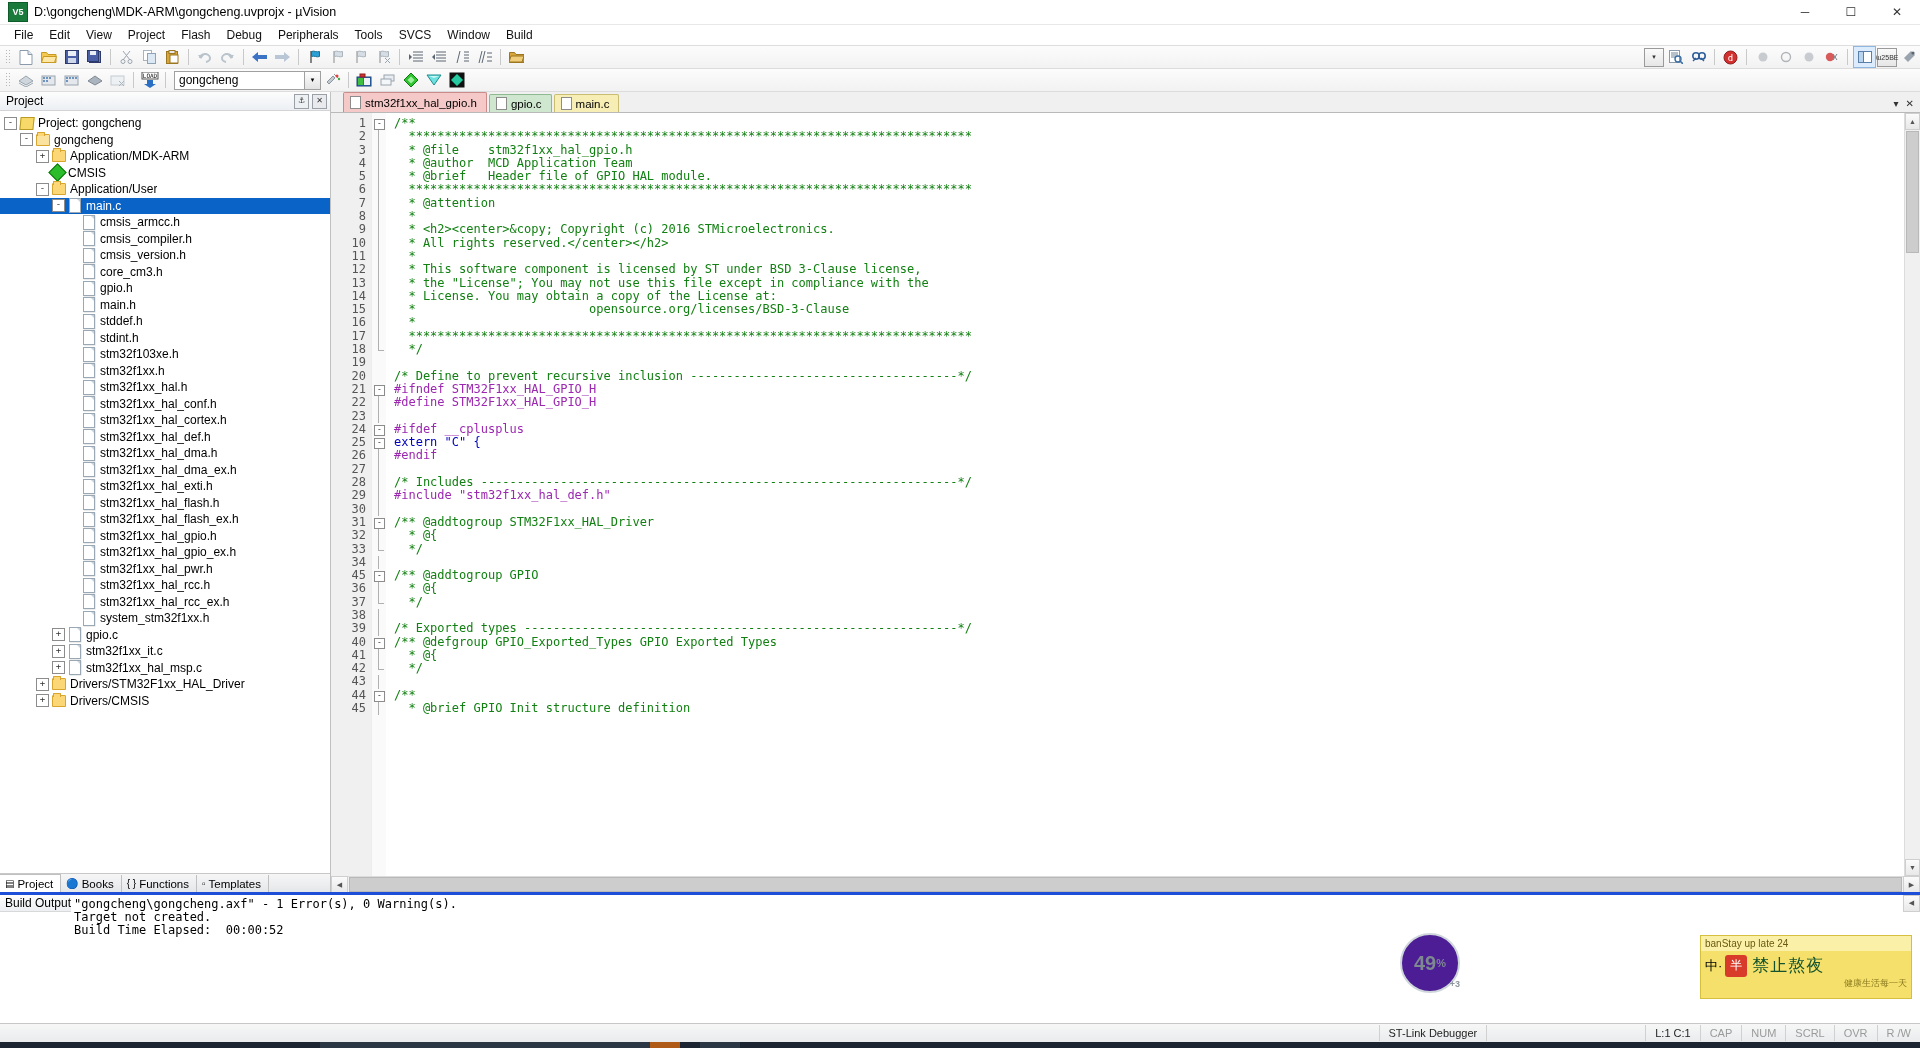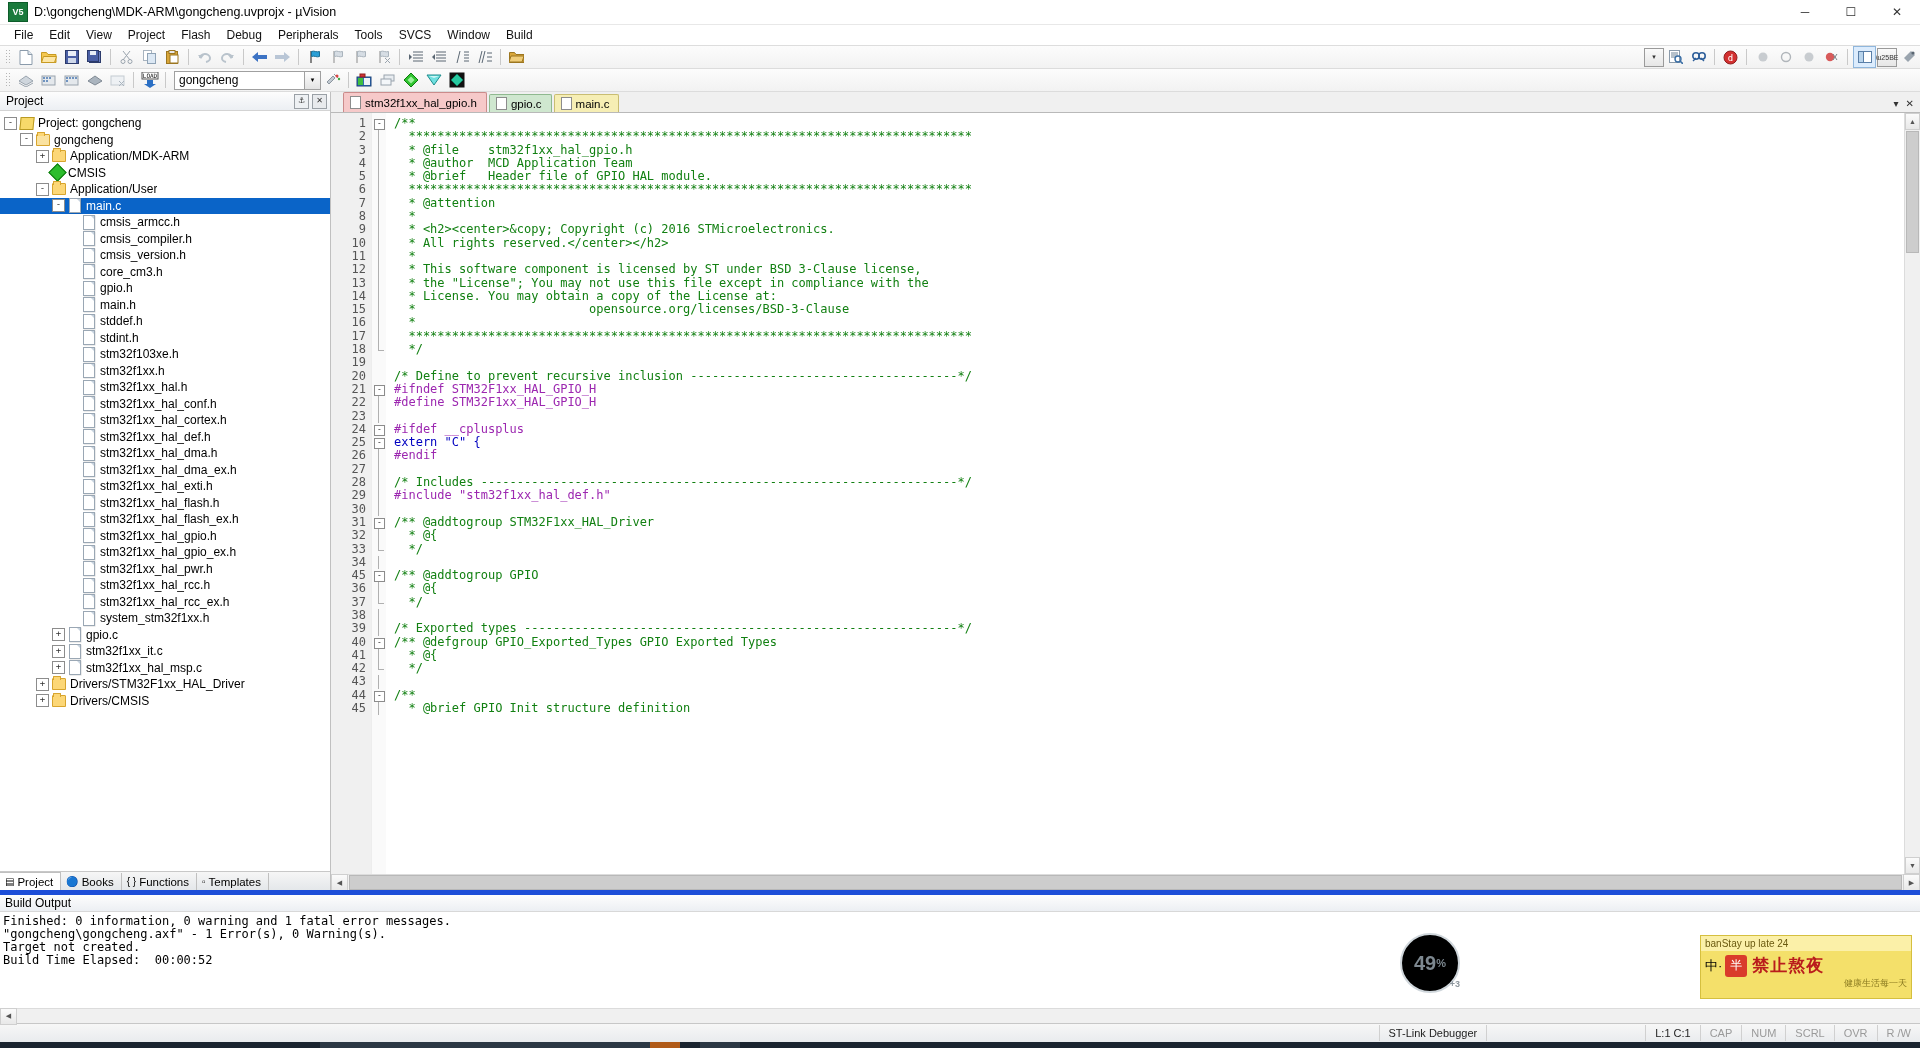--- a/index.html
+++ b/index.html
@@ -90,34 +90,34 @@
 
   .vscroll{width:15px;flex:0 0 auto;background:#f0f0f0;border-left:1px solid #dcdcdc;display:flex;flex-direction:column;}
   .sbtn{height:15px;background:linear-gradient(#fbfbfb,#e8e8e8);border:1px solid #cfcfcf;display:flex;align-items:center;justify-content:center;font-size:7px;color:#555;}
   .sthumb{height:120px;background:#cdcdcd;border:1px solid #b8b8b8;margin:1px;}
   .strack{flex:1 1 auto;}
   .hscroll{height:15px;background:#f0f0f0;border-top:1px solid #dcdcdc;display:flex;align-items:center;flex:0 0 auto;}
   .hbtn{width:15px;height:15px;background:linear-gradient(#fbfbfb,#e8e8e8);border:1px solid #cfcfcf;display:flex;align-items:center;justify-content:center;font-size:7px;color:#555;}
   .hthumb{flex:1 1 auto;height:13px;background:#cdcdcd;border:1px solid #b8b8b8;margin:0 1px;}
 
   
-  .buildpanel{flex:0 0 auto;height:128px;background:#fff;border-top:5px solid #1d4ed8;display:flex;flex-direction:column;position:relative;}
+  .buildpanel{flex:0 0 auto;height:128px;background:#fff;border-top:3px solid #1d4ed8;display:flex;position:relative;}
   .buildhdr{height:16px;background:linear-gradient(#fdfdfd,#eceff3);display:flex;align-items:center;padding-left:5px;font-size:12px;border-bottom:1px solid #d8d8d8;}
   .buildbody{flex:1 1 auto;position:relative;overflow:hidden;background:#fff;font-family:"DejaVu Sans Mono","Liberation Mono",monospace;font-size:12px;line-height:13px;padding:3px 0 0 3px;white-space:pre;}
   .buildbody div{height:13px;}
   .buildscroll{height:14px;background:#f0f0f0;border-top:1px solid #dcdcdc;display:flex;align-items:center;}
 
   
-  .badge-circle{position:absolute;right:460px;bottom:30px;width:56px;height:56px;border-radius:50%;background:#000000;border:2px solid #cfd6db;display:flex;align-items:center;justify-content:center;color:#7d8890;font-size:20px;font-weight:bold;}
+  .badge-circle{position:absolute;right:460px;bottom:30px;width:56px;height:56px;border-radius:50%;background:#4c1d95;border:2px solid #cfd6db;display:flex;align-items:center;justify-content:center;color:#7d8890;font-size:20px;font-weight:bold;}
   .badge-circle .plus{position:absolute;right:-2px;bottom:2px;font-size:9px;color:#8d969d;}
   .advert{position:absolute;right:8px;bottom:24px;width:210px;height:62px;background:#f4e06a;border:1px solid #d5bf3f;}
   .advert .adtop{height:15px;background:#fbf0a8;display:flex;align-items:center;padding-left:4px;font-size:10px;color:#6b5a10;}
   .advert .adbig{display:flex;align-items:center;padding:3px 4px 0 4px;}
   .advert .adicon{width:22px;height:22px;background:#d93b2b;border-radius:3px;color:#fff;font-size:12px;display:flex;align-items:center;justify-content:center;margin-right:5px;}
-  .advert .adtext{font-size:17px;font-weight:bold;color:#b91c1c;letter-spacing:1px;}
+  .advert .adtext{font-size:17px;font-weight:normal;color:#14532d;letter-spacing:1px;}
   .advert .adsub{font-size:9px;color:#8a7a20;text-align:right;padding-right:4px;}
 
   
   .statusbar{height:18px;background:linear-gradient(#f7f7f7,#e9ebee);border-top:1px solid #c7c7c7;display:flex;align-items:center;font-size:11px;flex:0 0 auto;padding-left:6px;color:#222;}
   .statusbar .sp{margin-left:auto;display:flex;align-items:center;}
   .statusbar .cell{padding:0 9px;border-left:1px solid #d0d0d0;height:16px;display:flex;align-items:center;}
   .statusbar .dim{color:#9a9a9a;}
 
   
   .taskbar{height:6px;background:#1b2430;display:flex;flex:0 0 auto;}
@@ -966,21 +966,21 @@
         <div class="hthumb"></div>
         <div class="hbtn">▶</div>
       </div>
     </div>
   </div>
 
   <div class="buildpanel">
     <div class="buildhdr">
       <span>Build Output</span>
     </div>
-    <div class="buildbody" id="buildbody"><div>Finished: 0 information, 0 warning and 1 fatal error messages.</div><div>"gongcheng\gongcheng.axf" - 1 Error(s), 0 Warning(s).</div><div>Target not created.</div><div>Build Time Elapsed:  00:00:52</div></div>
+    <div class="buildbody" id="buildbody"><div>"gongcheng\gongcheng.axf" - 1 Error(s), 0 Warning(s).</div><div>Target not created.</div><div>Build Time Elapsed:  00:00:52</div></div>
     <div class="buildscroll">
       <div class="hbtn">◀</div>
     </div>
 
     <div class="badge-circle">
       <span>49</span>
       <span style="font-size:11px;">%</span>
       <span class="plus">+3</span>
     </div>
 

